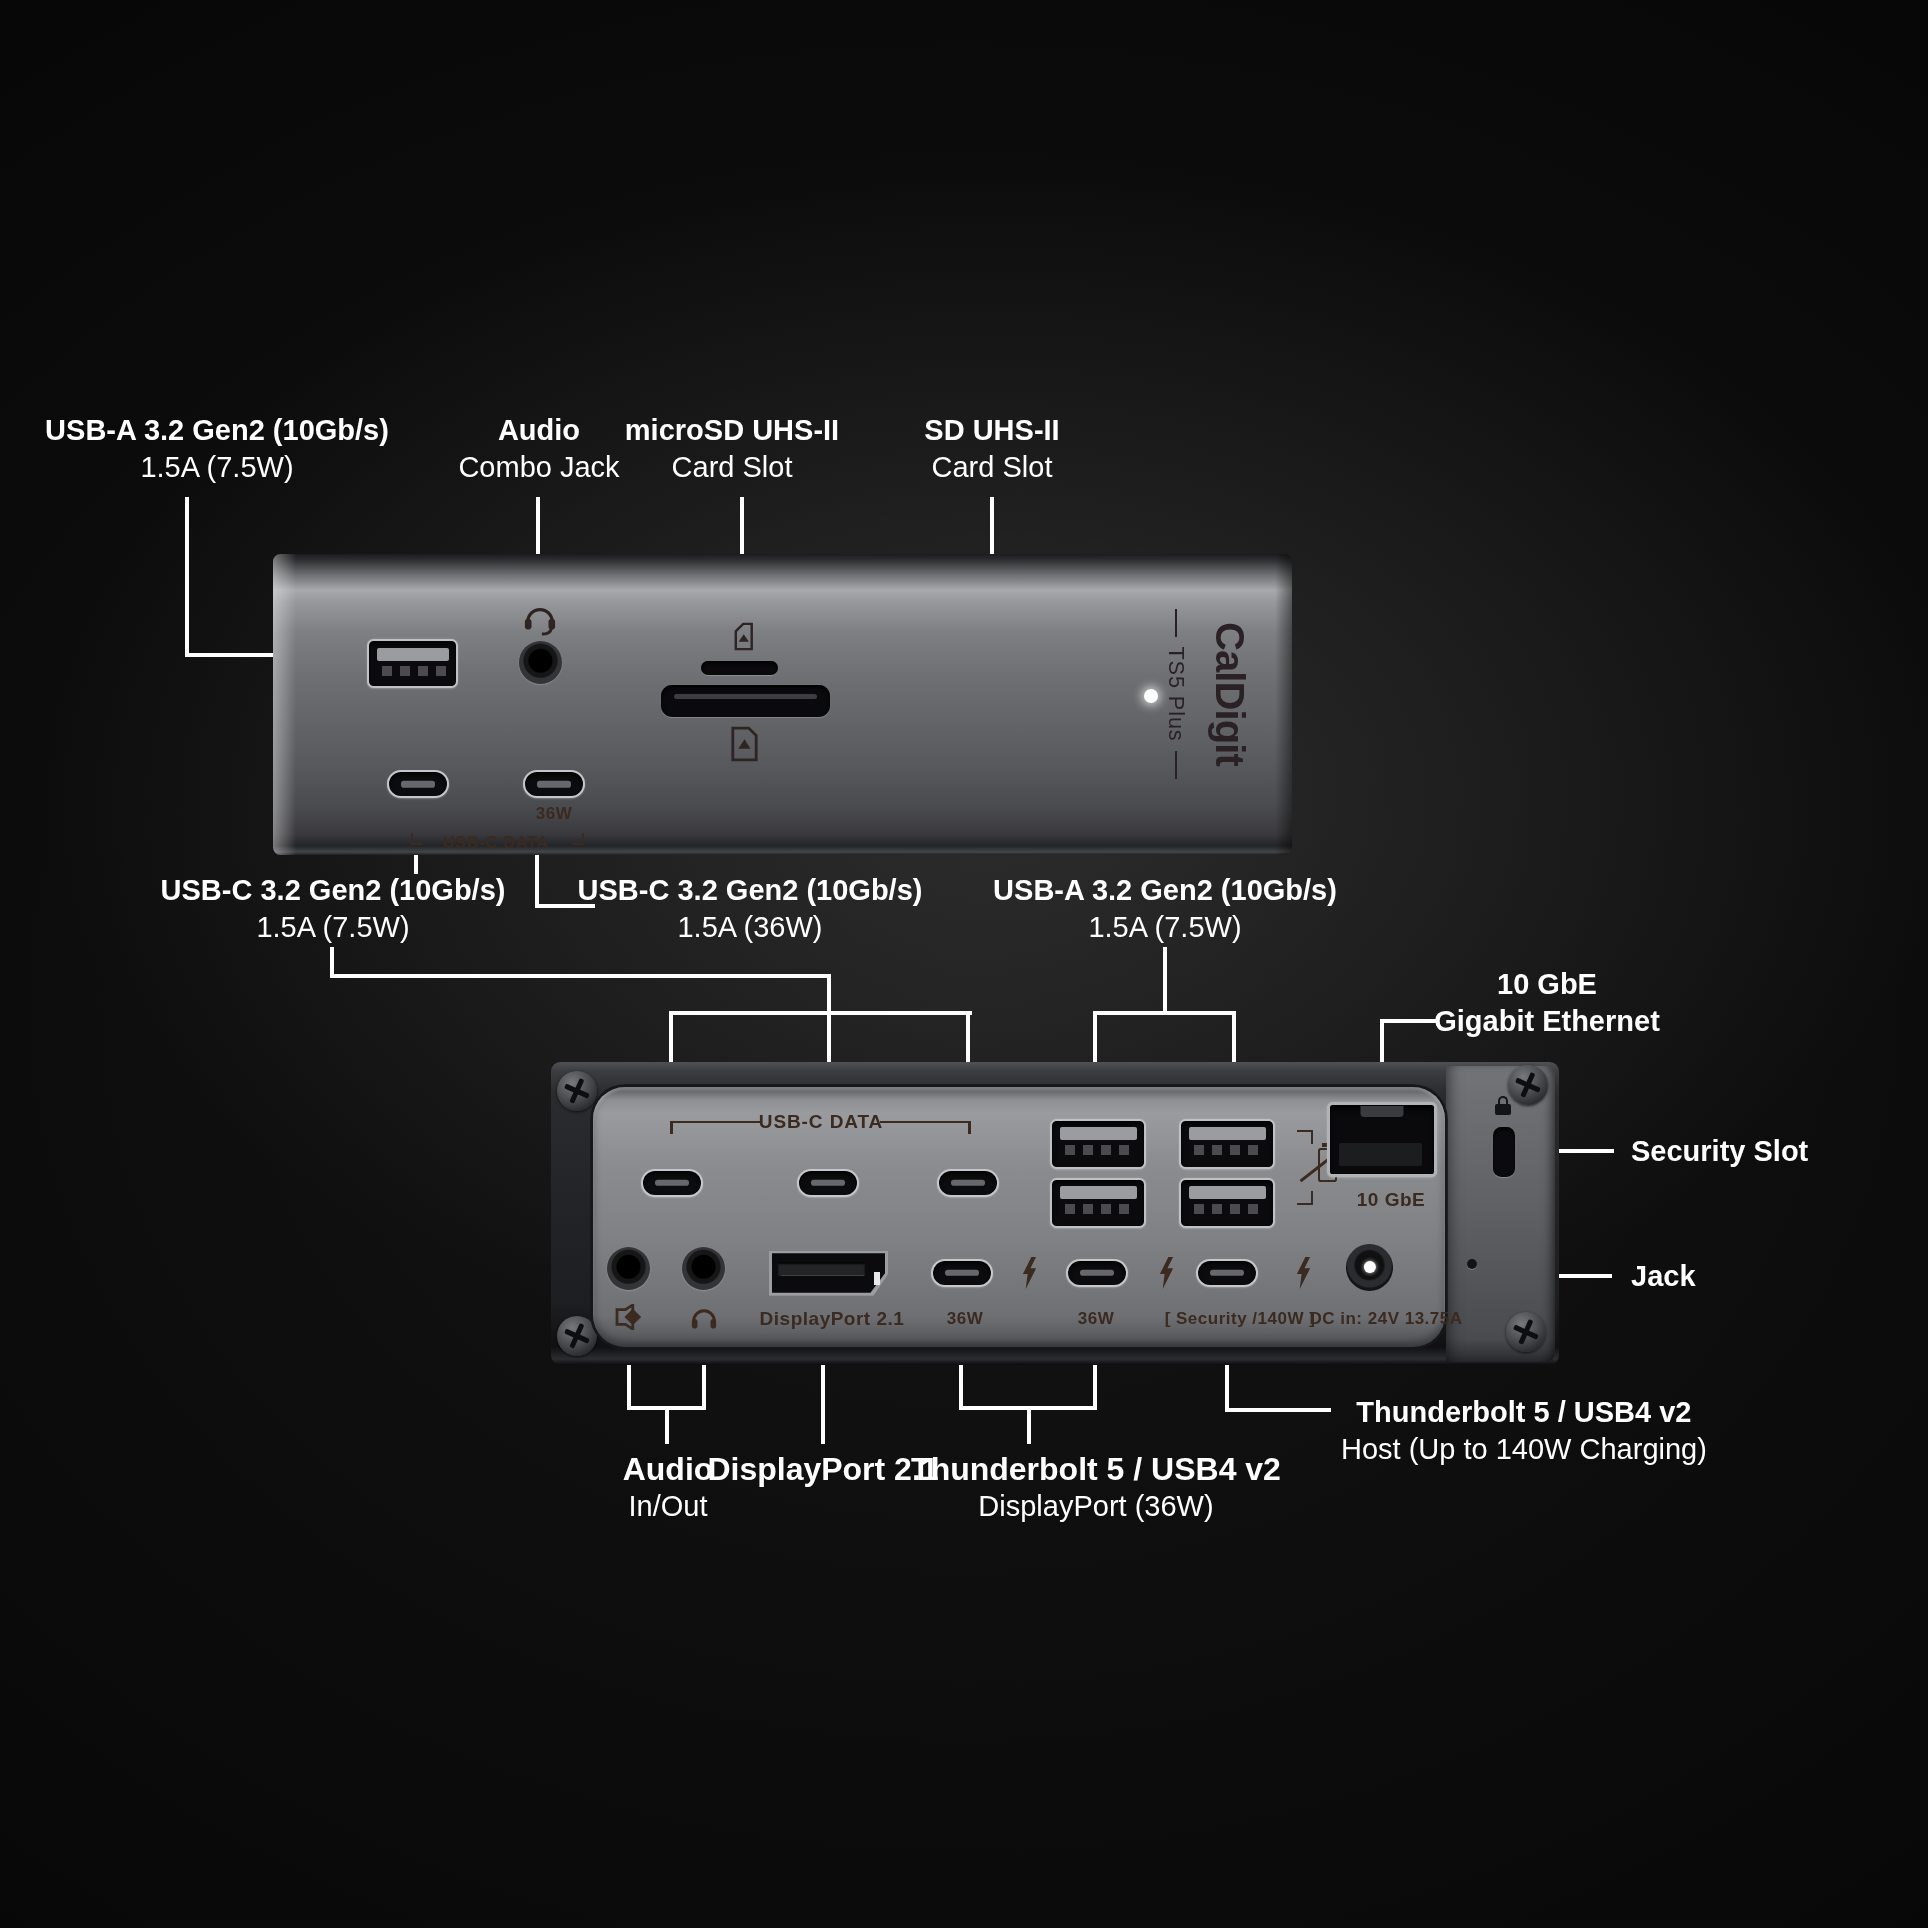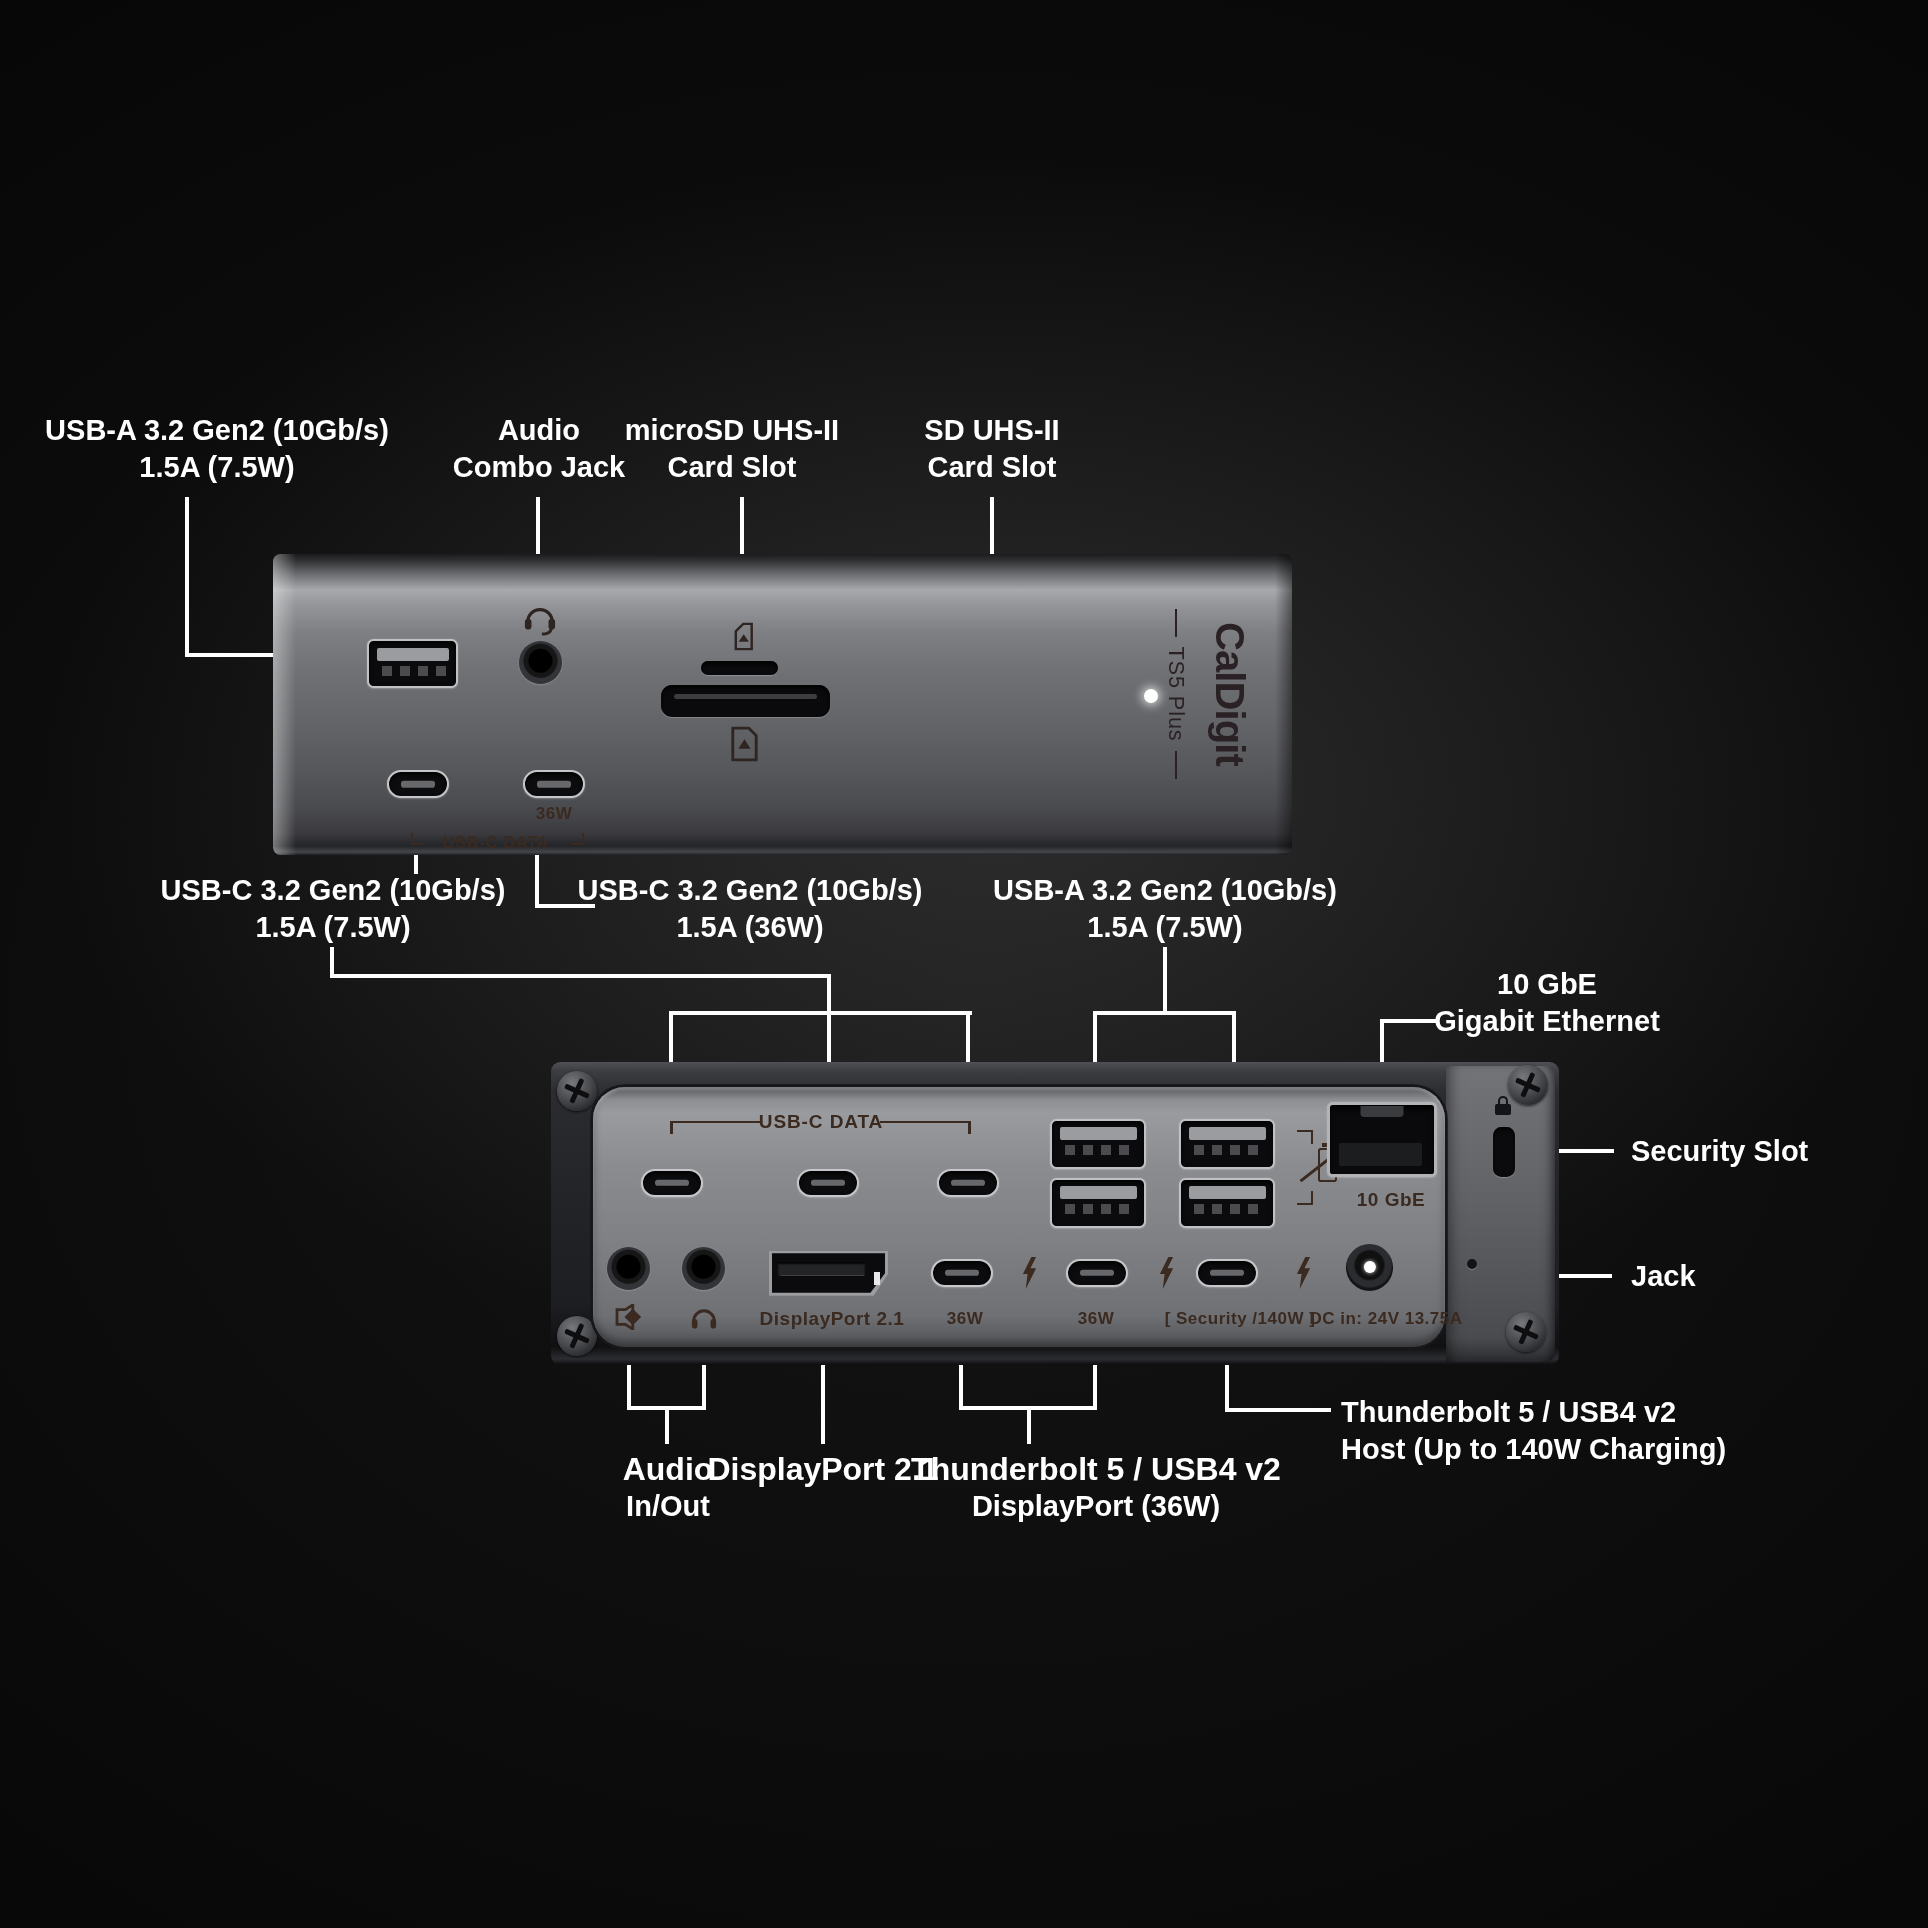--- a/index.html
+++ b/index.html
@@ -9,23 +9,23 @@
     font-family:"Liberation Sans","DejaVu Sans",sans-serif;
     background:
       radial-gradient(ellipse 1412px 895px at 52% 40%, rgba(96,96,98,.34), rgba(18,18,18,0) 68%),
       radial-gradient(ellipse 1789px 1412px at 50% 52%, #151515, #070707 88%);
   }
   
   .cl{position:absolute;background:#fff;}
   
   .lbl{position:absolute;color:#fff;text-align:center;transform:translateX(-50%);
        font-size:29px;line-height:37px;white-space:nowrap;}
-  .lbl.left{transform:none;text-align:left;}
+  .lbl.left{transform:none;text-align:center;}
   .lbl .l1{display:block;font-weight:600;}
-  .lbl .l2{display:block;font-weight:700;}
+  .lbl .l2{display:block;font-weight:400;}
   
   .mark{position:absolute;color:#3a2a20;font-weight:700;white-space:nowrap;
         transform:translateX(-50%);font-size:17px;line-height:19px;letter-spacing:0.5px;}
   
   #front{position:absolute;left:273px;top:554px;width:1019px;height:301px;border-radius:7.5px;
     background:linear-gradient(180deg,#1b1b1d 0%,#2e2f31 2%,#6f7073 7%,#a8a9ad 12%,#97989c 16%,
       #7e7f83 26%,#6f7074 40%,#646569 55%,#58595d 70%,#4a4b4f 84%,#3a3a3e 93%,#232427 97%,#454649 99%,#1f2022 100%);}
   #front .edgeL{position:absolute;left:0;top:0;width:22.6px;height:100%;border-radius:7.5px 0 0 7.5px;
     background:linear-gradient(90deg,rgba(255,255,255,.38),rgba(255,255,255,0));}
   #front .edgeR{position:absolute;right:0;top:0;width:17px;height:100%;border-radius:0 7.5px 7.5px 0;

